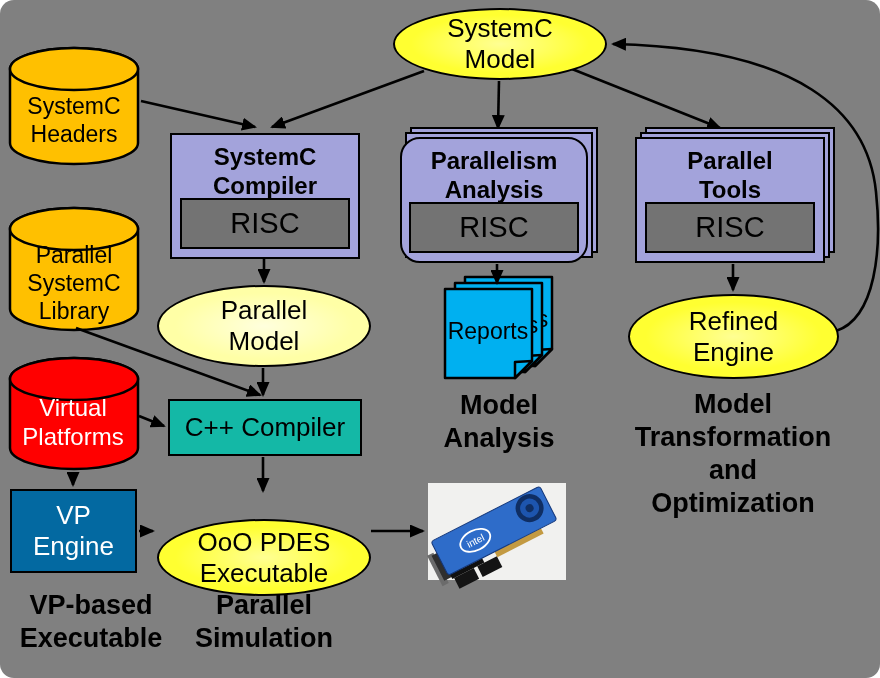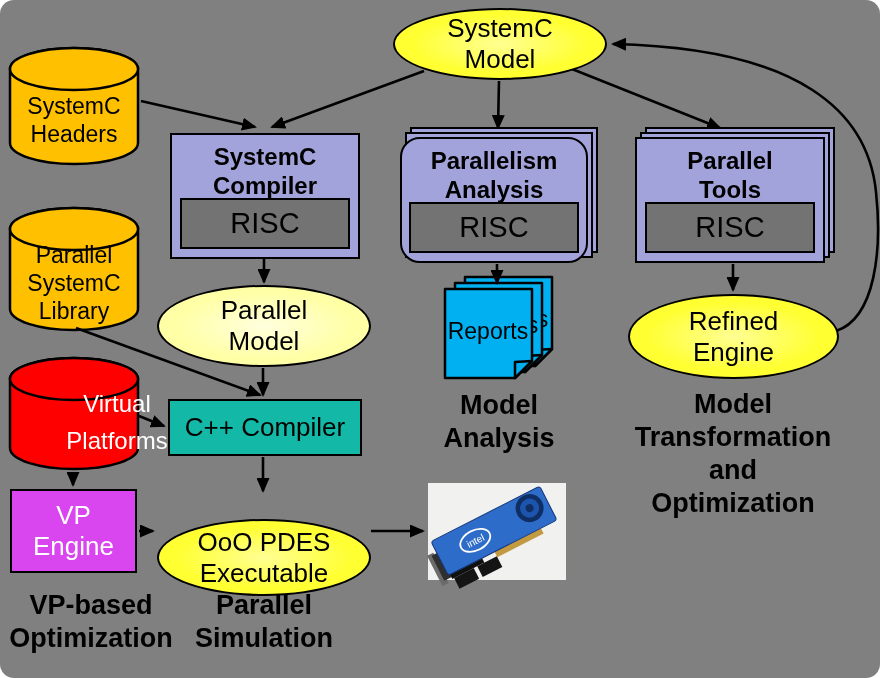--- a/index.html
+++ b/index.html
@@ -22,26 +22,26 @@
   .tool-box{background:#a3a3db;border:2.5px solid #000;}
   .stack-layer{background:#a3a3db;border:2.5px solid #000;}
   .tool-title{position:absolute;left:0;top:7px;width:100%;text-align:center;
     font-weight:bold;font-size:24px;line-height:29px;white-space:pre-line;}
   .risc-badge{position:absolute;left:50%;transform:translateX(-50%);bottom:8px;
     width:166px;height:47px;background:#737373;border:2.5px solid #000;
     font-size:29px;}
 
   
   .gray-box{background:#14b8a6;border:2.5px solid #000;font-size:26px;}
-  .red-box{background:#d946ef;border:2.5px solid #000;color:#fff;
+  .red-box{background:#0369a1;border:2.5px solid #000;color:#fff;
     font-size:26px;line-height:31px;}
 
   
   .cyl-label{font-size:23px;line-height:28px;}
-  .cyl-label.white{color:#fff;font-size:24px;line-height:37px;margin-left:44px;}
+  .cyl-label.white{color:#fff;font-size:24px;line-height:29px;}
 
   
   .caption{font-weight:bold;font-size:27px;line-height:33px;text-align:center;}
 </style>
 </head>
 <body>
 
 <div id="stage">
 
   <svg id="wires" viewBox="0 0 880 678" xmlns="http://www.w3.org/2000/svg">
@@ -181,17 +181,17 @@
   <div class="abs cyl-label white center pre" style="left:8px;top:392px;width:130px;height:60px;">Virtual
 Platforms</div>
 
   <div class="abs caption pre" style="left:409px;top:389px;width:180px;">Model
 Analysis</div>
   <div class="abs caption pre" style="left:593px;top:388px;width:280px;">Model
 Transformation
 and
 Optimization</div>
   <div class="abs caption pre" style="left:1px;top:589px;width:180px;">VP-based
-Optimization</div>
+Executable</div>
   <div class="abs caption pre" style="left:174px;top:589px;width:180px;">Parallel
 Simulation</div>
 
 </div>
 
 </body></html>

